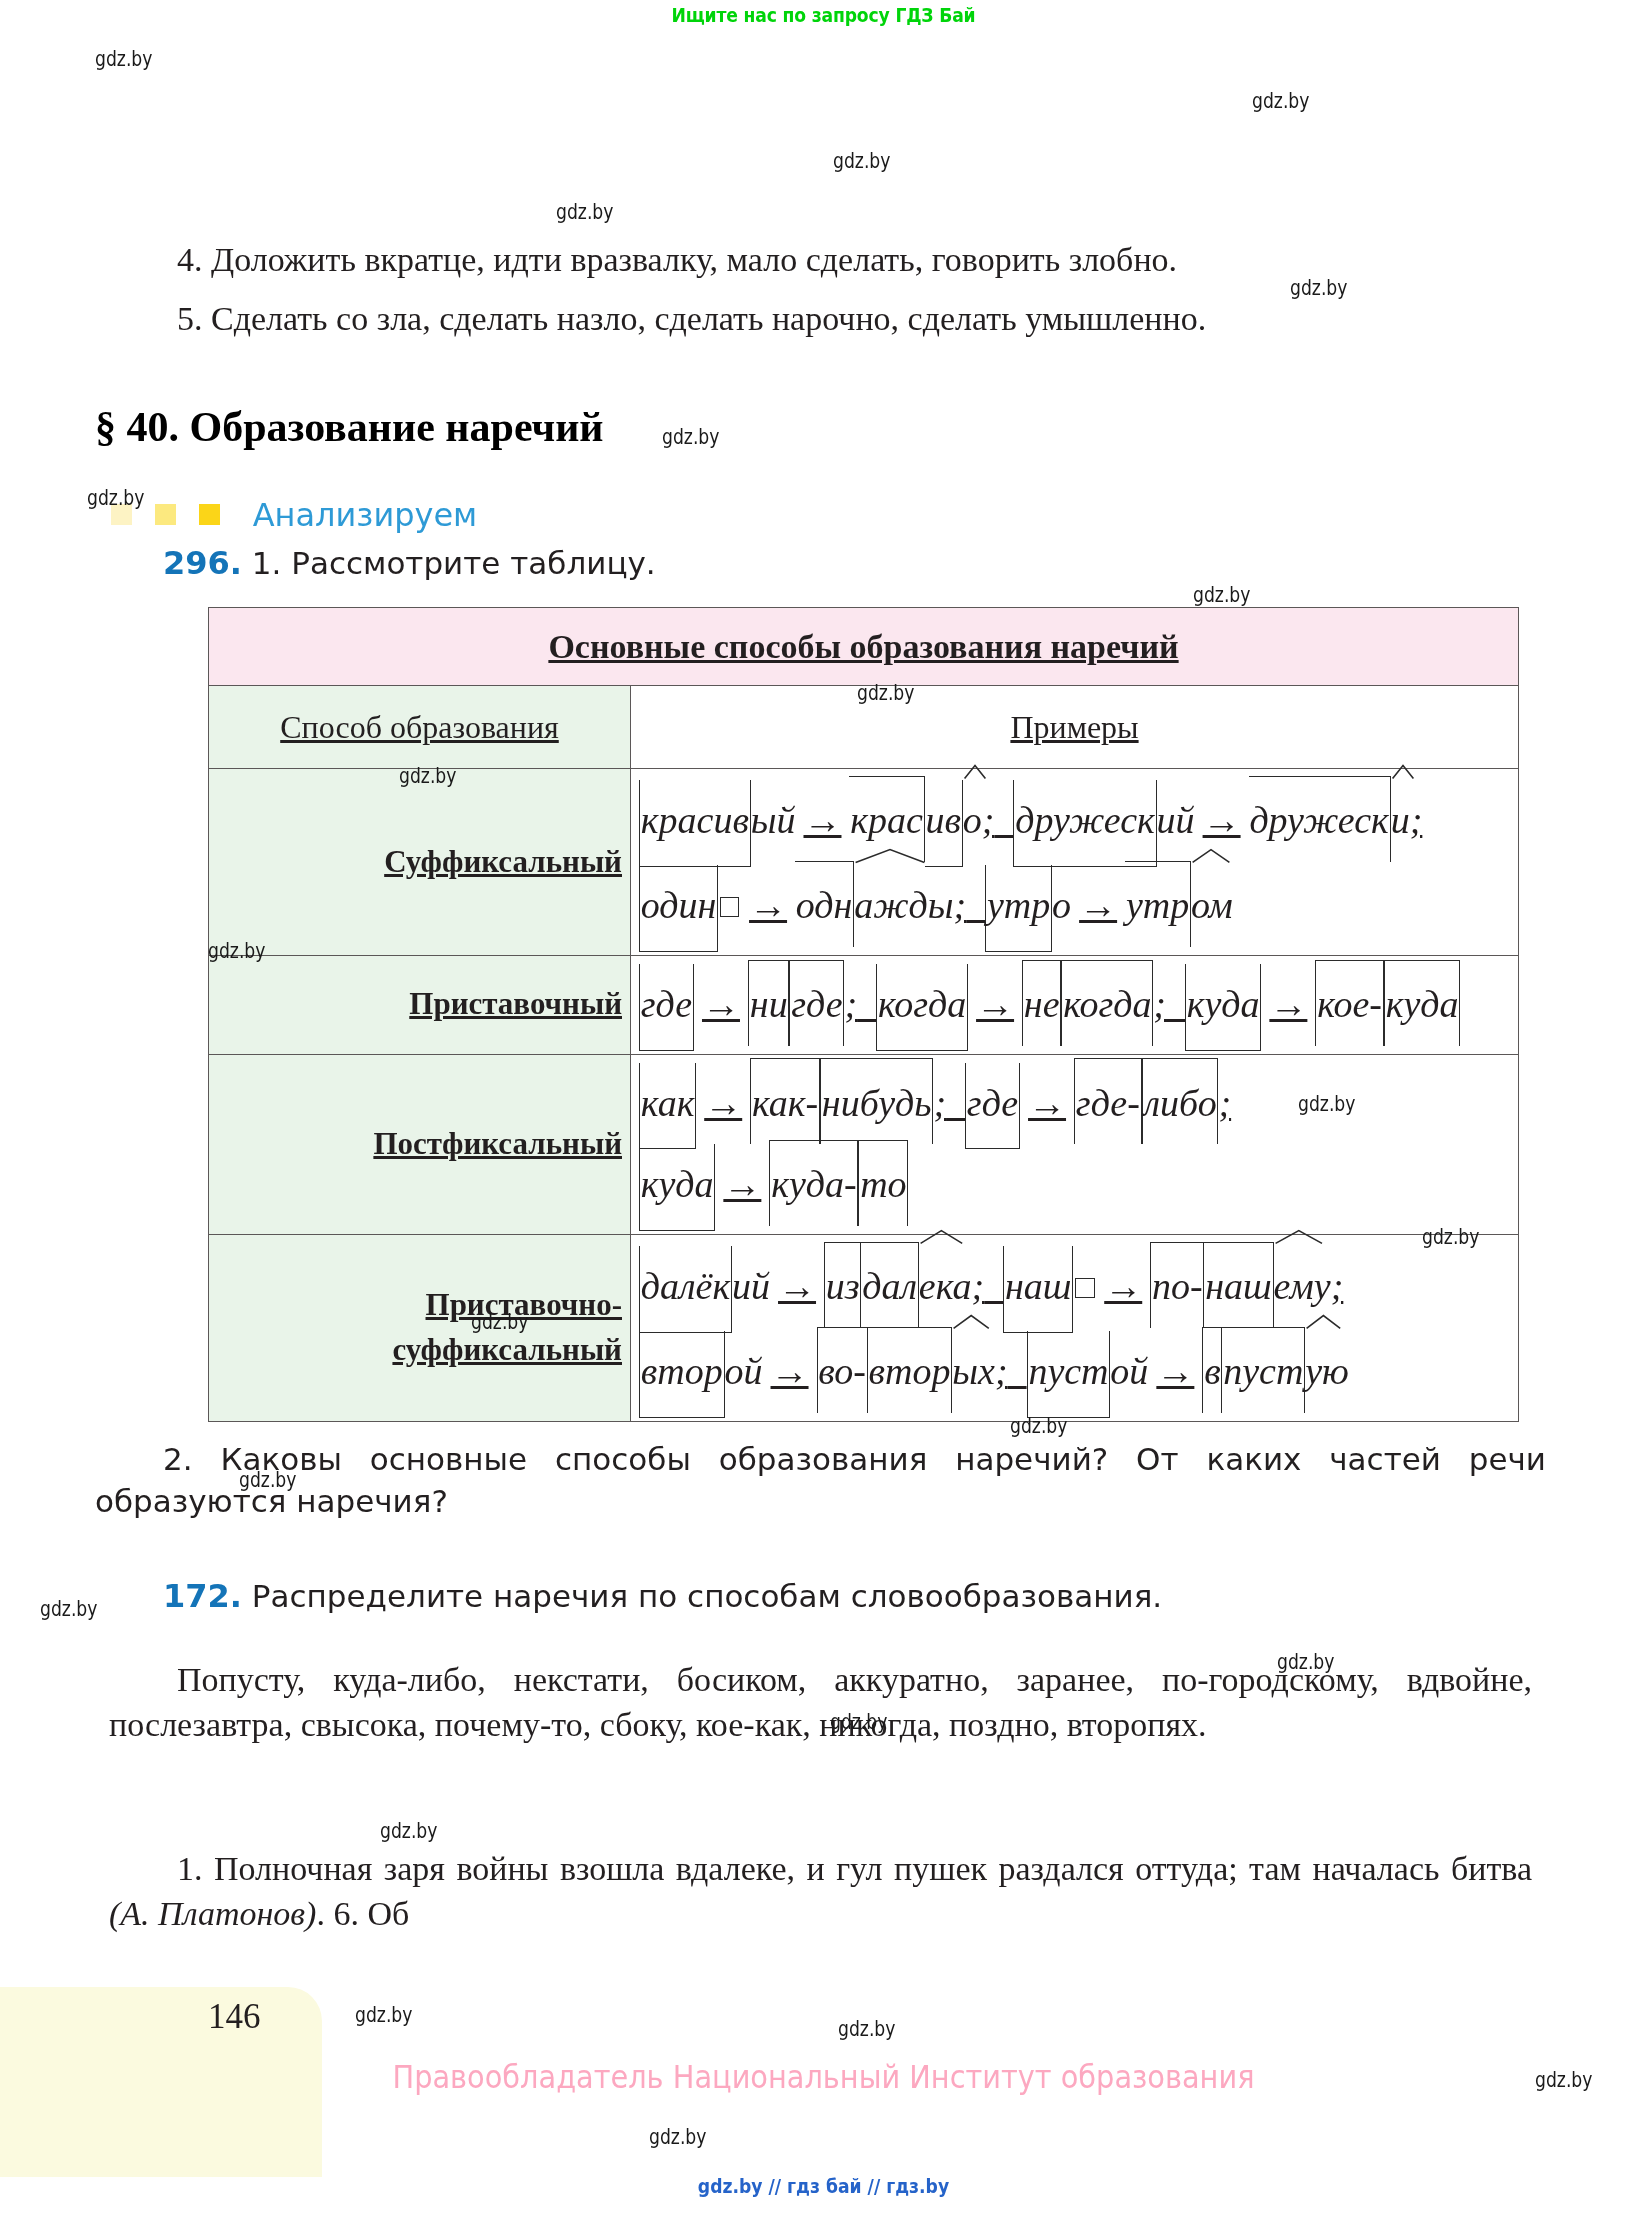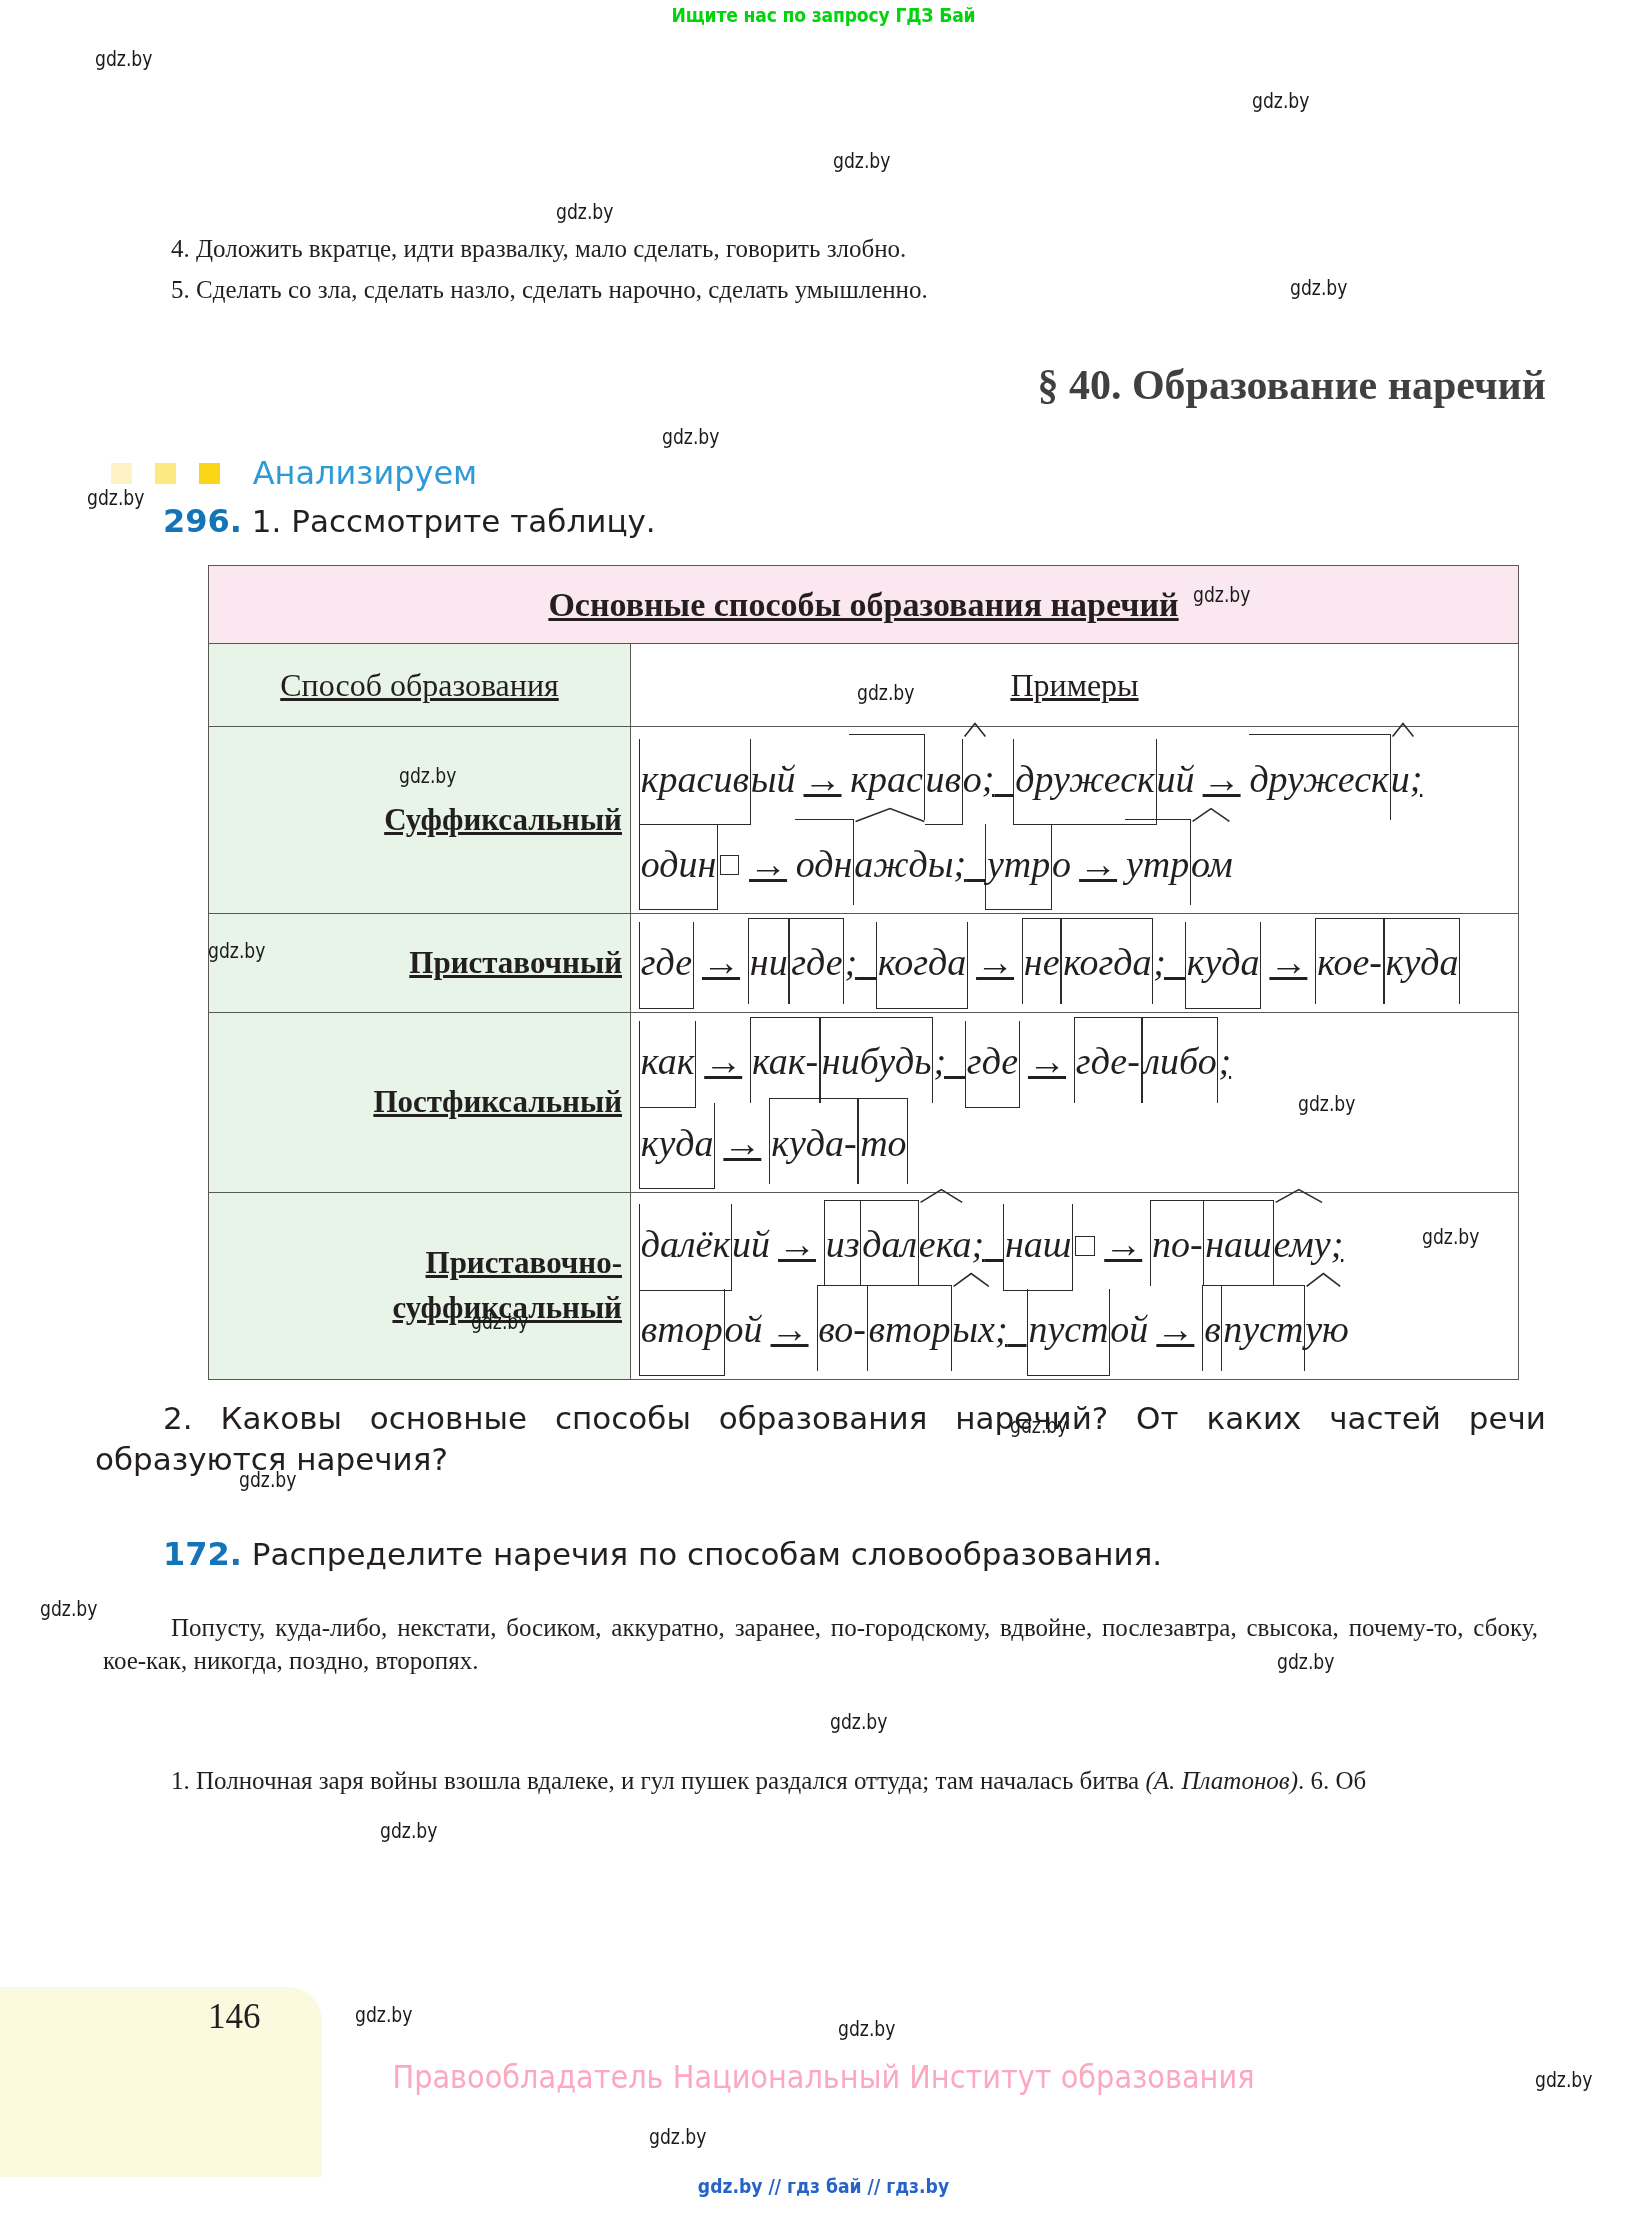--- a/index.html
+++ b/index.html
@@ -81,31 +81,31 @@
   }
 
   
   .content {
     position: absolute;
     left: 95px;
     top: 0;
     width: 1451px;
   }
   p.body {
-    font-size: 25px;
+    font-size: 34px;
     line-height: 1.32;
-    margin: 8px;
+    margin: 14px;
     text-align: justify;
     text-indent: 68px;
     hyphens: manual;
   }
 
   .section-title {
-    text-align: right;
-    color: #404040;
+    text-align: left;
+    color: #000000;
     font-weight: bold;
     font-size: 42px;
     margin: 0;
   }
 
   
   .rubric {
     display: flex;
     align-items: center;
     gap: 23px;

